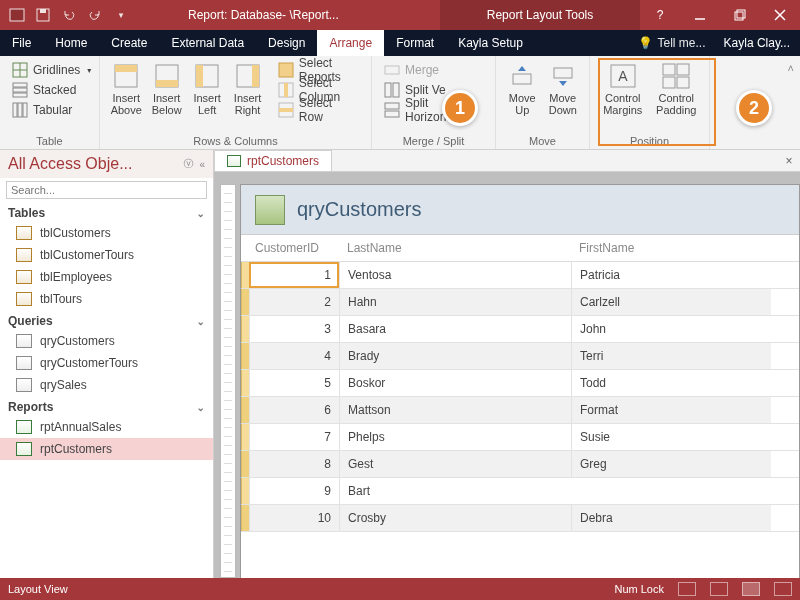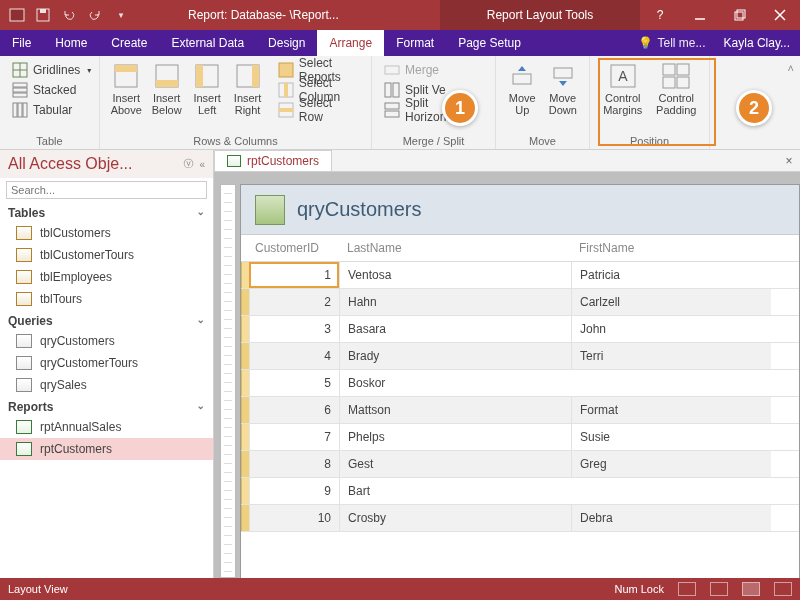--- a/index.html
+++ b/index.html
@@ -6,21 +6,21 @@
 body { width: 800px; height: 600px; background: #fff; overflow: hidden; font-size: 12px; color: #444; }
 
 .titlebar { height: 30px; background: #a4373a; color: #fff; display: flex; align-items: center; }
 .titlebar .qat { display: flex; align-items: center; gap: 4px; padding: 0 6px; }
 .titlebar .qat-icon { width: 22px; height: 22px; display: flex; align-items: center; justify-content: center; opacity: .85; }
 .titlebar .title { flex: 1; text-align: left; padding-left: 50px; font-size: 12px; }
 .titlebar .ctxtitle { width: 200px; text-align: center; background: #8b2e31; height: 100%; display: flex; align-items: center; justify-content: center; font-size: 12px; }
 .titlebar .wincontrols { display: flex; align-items: center; gap: 0; margin-left: auto; }
 .titlebar .winbtn { width: 40px; height: 30px; display: flex; align-items: center; justify-content: center; color: #fff; }
 
-.tabs { height: 26px; background: #4c1d95; display: flex; align-items: stretch; color: #fff; }
+.tabs { height: 26px; background: #0f172a; display: flex; align-items: stretch; color: #fff; }
 .tabs .tab { padding: 0 12px; display: flex; align-items: center; font-size: 12px; cursor: pointer; }
 .tabs .tab.active { background: #fff; color: #a4373a; position: relative; }
 .tabs .spacer { flex: 1; }
 .tabs .tellme { display: flex; align-items: center; gap: 4px; padding: 0 8px; font-size: 12px; opacity: .9; }
 .tabs .user { display: flex; align-items: center; padding: 0 10px; font-size: 12px; }
 
 .ribbon { height: 94px; background: #f3f3f3; border-bottom: 1px solid #d0d0d0; display: flex; position: relative; }
 .group { border-right: 1px solid #e0e0e0; padding: 4px 8px 2px 8px; display: flex; flex-direction: column; position: relative; }
 .group .body { flex: 1; display: flex; align-items: flex-start; gap: 4px; }
 .group .label { text-align: center; font-size: 11px; color: #666; padding-top: 2px; }
@@ -36,21 +36,21 @@
 
 .collapse { position: absolute; right: 6px; top: 6px; color: #888; font-size: 11px; }
 
 .pos-highlight { position: absolute; border: 2px solid #e8872b; pointer-events: none; }
 .callout { position: absolute; width: 36px; height: 36px; border-radius: 50%; background: #e8872b; border: 3px solid #fff; box-shadow: 0 1px 4px rgba(0,0,0,.3); color: #fff; font-weight: bold; font-size: 18px; display: flex; align-items: center; justify-content: center; z-index: 50; }
 
 .workspace { display: flex; height: calc(600px - 30px - 26px - 94px - 22px); }
 .navpane { width: 216px; border-right: 1px solid #d0d0d0; background: #fff; display: flex; flex-direction: column; }
 .navpane .nav-head { height: 28px; background: #f5efee; display: flex; align-items: center; padding: 0 8px; color: #a4373a; font-size: 16px; }
 .navpane .nav-head .dd { margin-left: auto; font-size: 10px; color: #888; display:flex; gap:6px; align-items:center;}
-.navpane .nav-sec { padding: 4px 8px 2px 8px; font-weight: 600; color: #444; display: flex; align-items: flex-start; }
+.navpane .nav-sec { padding: 4px 8px 2px 8px; font-weight: 600; color: #444; display: flex; align-items: center; }
 .navpane .nav-sec .chev { margin-left: auto; font-size: 10px; color: #777; }
 .navpane .nav-item { padding: 4px 8px 4px 16px; display: flex; align-items: center; gap: 8px; font-size: 12px; }
 .navpane .nav-item.selected { background: #f7d2d2; }
 .navpane .obj-ico { width: 16px; height: 14px; border: 1px solid #b0802a; background: linear-gradient(#fff,#f3e9d6); display: inline-block; position: relative;}
 .navpane .obj-ico.qry { border-color: #8a8a8a; background: linear-gradient(#fff,#eee);}
 .navpane .obj-ico.rpt { border-color: #3a7a3a; background: linear-gradient(#fff,#e7f3e3);}
 .navsearch { height: 18px; border: 1px solid #ccc; margin: 3px 6px; font-size: 11px; padding: 0 4px; color: #888;}
 
 .doc { flex: 1; display: flex; flex-direction: column; background: #bfbfbf; position: relative; }
 .doctabs { height: 22px; background: #f3f3f3; border-bottom: 1px solid #d0d0d0; display: flex; align-items: stretch; }
@@ -140,21 +140,21 @@
 </div>
 
 <div class="tabs">
   <div class="tab">File</div>
   <div class="tab">Home</div>
   <div class="tab">Create</div>
   <div class="tab">External Data</div>
   <div class="tab">Design</div>
   <div class="tab active">Arrange</div>
   <div class="tab">Format</div>
-  <div class="tab">Page Setup</div>
+  <div class="tab">Kayla Setup</div>
   <div class="spacer"></div>
   <div class="tellme">
       <span>💡</span>
       <span>Tell me...</span>
     </div>
   <div class="user">Kayla Clay...</div>
 </div>
 
 <div class="ribbon">
   <div class="collapse">˄</div>
@@ -473,20 +473,21 @@
             <div class="row alt">
               <div class="marker"></div>
               <div class="cell id">4</div>
               <div class="cell last">Brady</div>
               <div class="cell first">Terri</div>
             </div>
             <div class="row">
               <div class="marker"></div>
               <div class="cell id">5</div>
               <div class="cell last">Boskor</div>
+              <div class="cell first">Todd</div>
             </div>
             <div class="row alt">
               <div class="marker"></div>
               <div class="cell id">6</div>
               <div class="cell last">Mattson</div>
               <div class="cell first">Format</div>
             </div>
             <div class="row">
               <div class="marker"></div>
               <div class="cell id">7</div>

